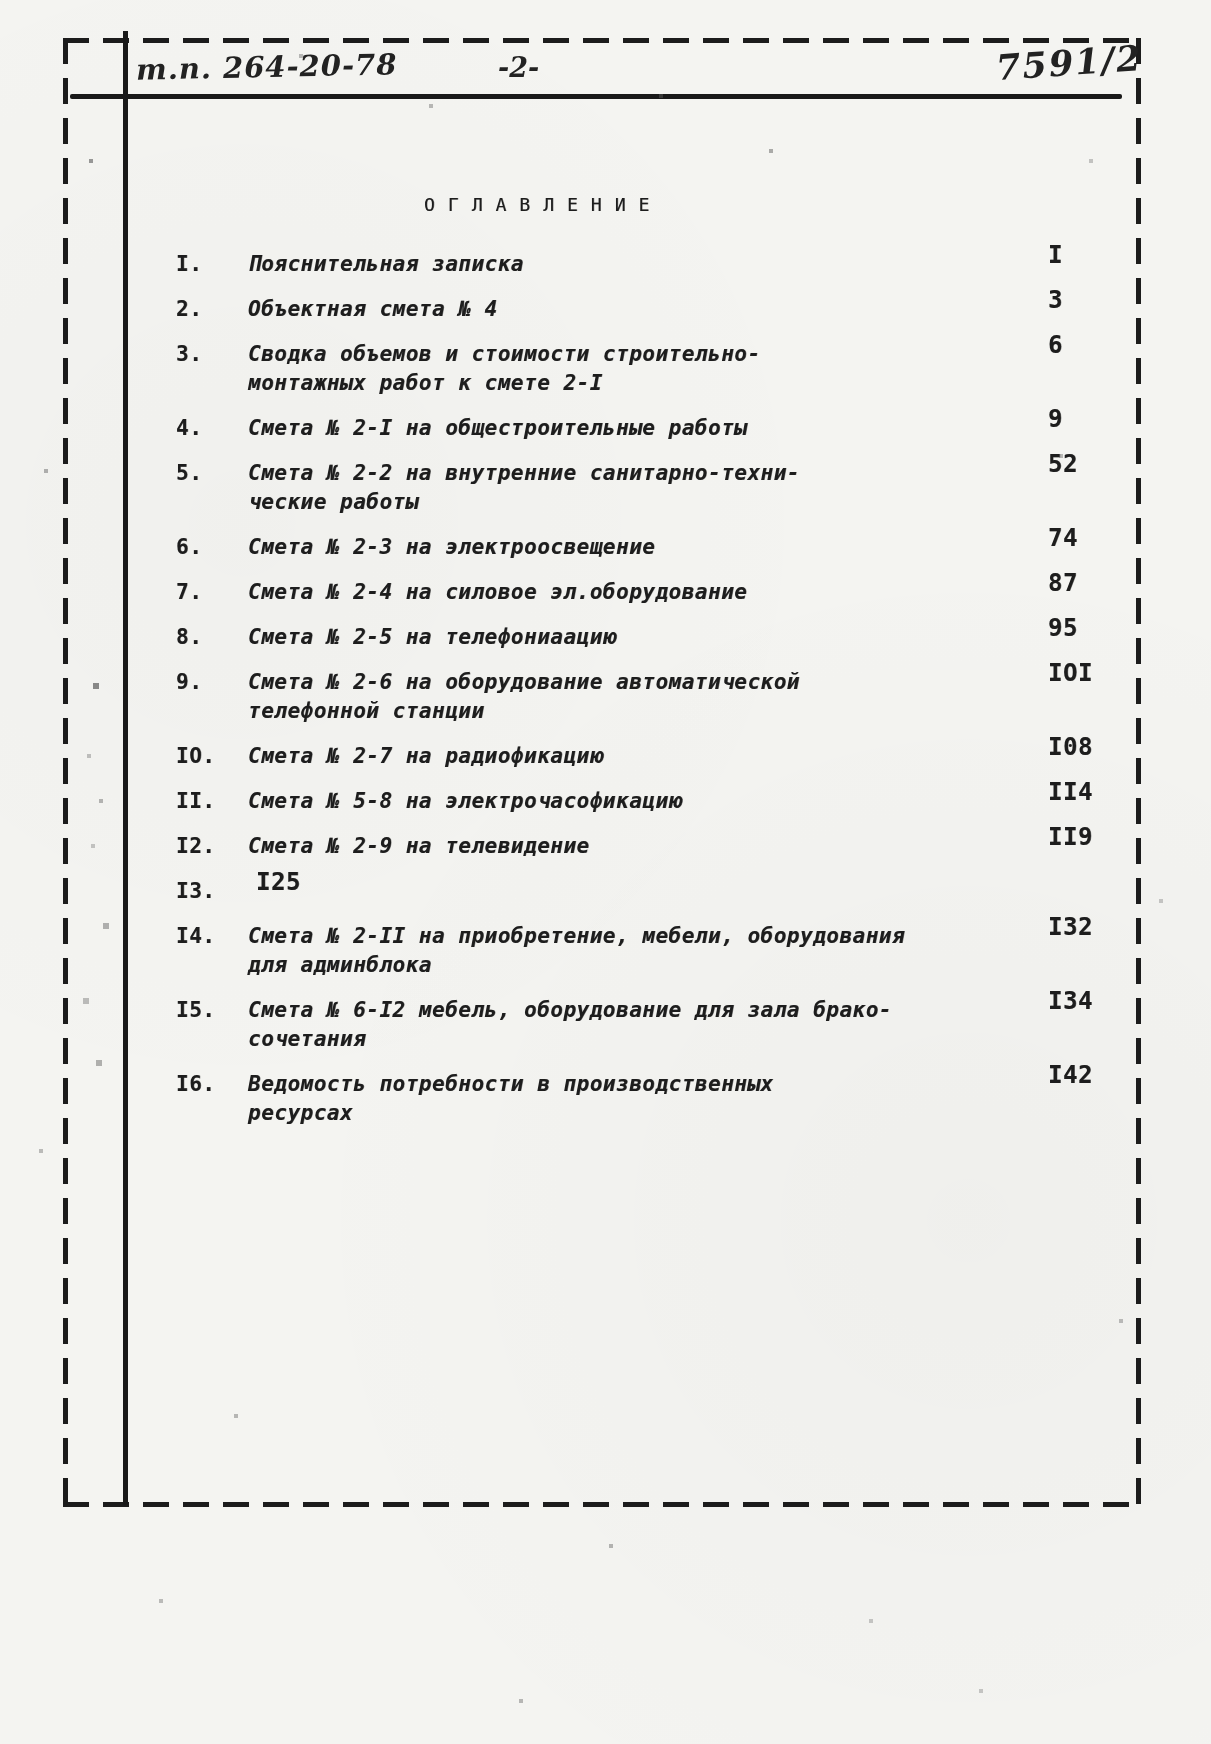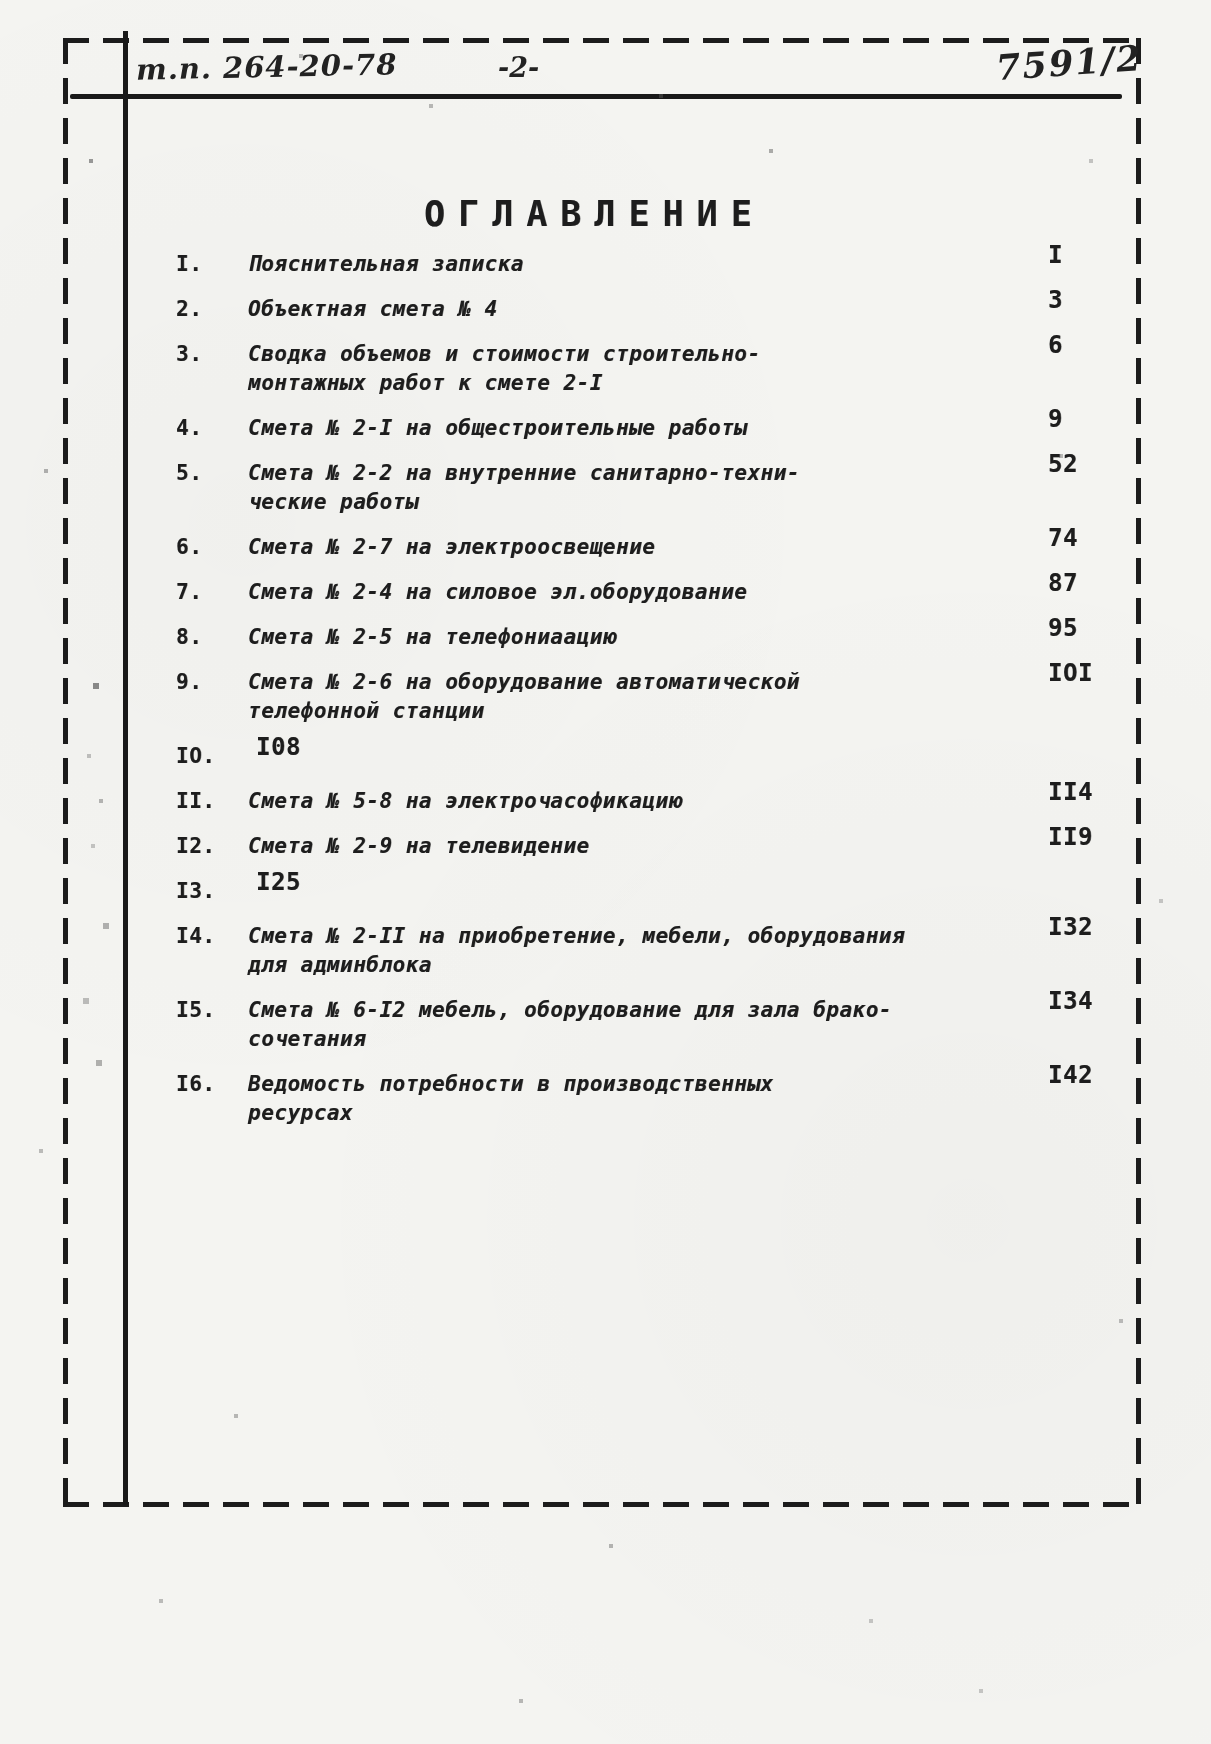--- a/index.html
+++ b/index.html
@@ -59,22 +59,22 @@
     white-space: nowrap;
   }
   #doc-code   { left: 136px; top: 50px; font-size: 29px; transform: rotate(-1.2deg); letter-spacing: 1px; }
   #page-label { left: 498px; top: 52px; font-size: 27px; }
   #doc-number { left: 996px; top: 42px; font-size: 35px; transform: rotate(-4deg); letter-spacing: 2px; }
 
   
   #toc-title {
     position: absolute;
     left: 424px; top: 194px;
-    font-size: 35px;
-    font-weight: bold;
+    font-size: 18px;
+    font-weight: normal;
     letter-spacing: 13px;
     white-space: nowrap;
     text-shadow: 0.5px 0.4px 0 rgba(25,25,25,0.55);
   }
 
   
   #toc {
     position: absolute;
     left: 176px; top: 250px;
     width: 942px;
@@ -178,41 +178,42 @@
     <span class="pg">9</span>
   </div>
   <div class="row">
     <span class="num">5.</span>
     <span class="txt">Смета № 2-2 на внутренние санитарно-техни-
 ческие работы</span>
     <span class="pg">52</span>
   </div>
   <div class="row">
     <span class="num">6.</span>
-    <span class="txt">Смета № 2-7 на электроосвещение</span>
+    <span class="txt">Смета № 2-3 на электроосвещение</span>
     <span class="pg">74</span>
   </div>
   <div class="row">
     <span class="num">7.</span>
     <span class="txt">Смета № 2-4 на силовое эл.оборудование</span>
     <span class="pg">87</span>
   </div>
   <div class="row">
     <span class="num">8.</span>
     <span class="txt">Смета № 2-5 на телефониаацию</span>
     <span class="pg">95</span>
   </div>
   <div class="row">
     <span class="num">9.</span>
     <span class="txt">Смета № 2-6 на оборудование автоматической
 телефонной станции</span>
     <span class="pg">IOI</span>
   </div>
   <div class="row">
     <span class="num">IO.</span>
+    <span class="txt">Смета № 2-7 на радиофикацию</span>
     <span class="pg">I08</span>
   </div>
   <div class="row">
     <span class="num">II.</span>
     <span class="txt">Смета № 5-8 на электрочасофикацию</span>
     <span class="pg">II4</span>
   </div>
   <div class="row">
     <span class="num">I2.</span>
     <span class="txt">Смета № 2-9 на телевидение</span>

